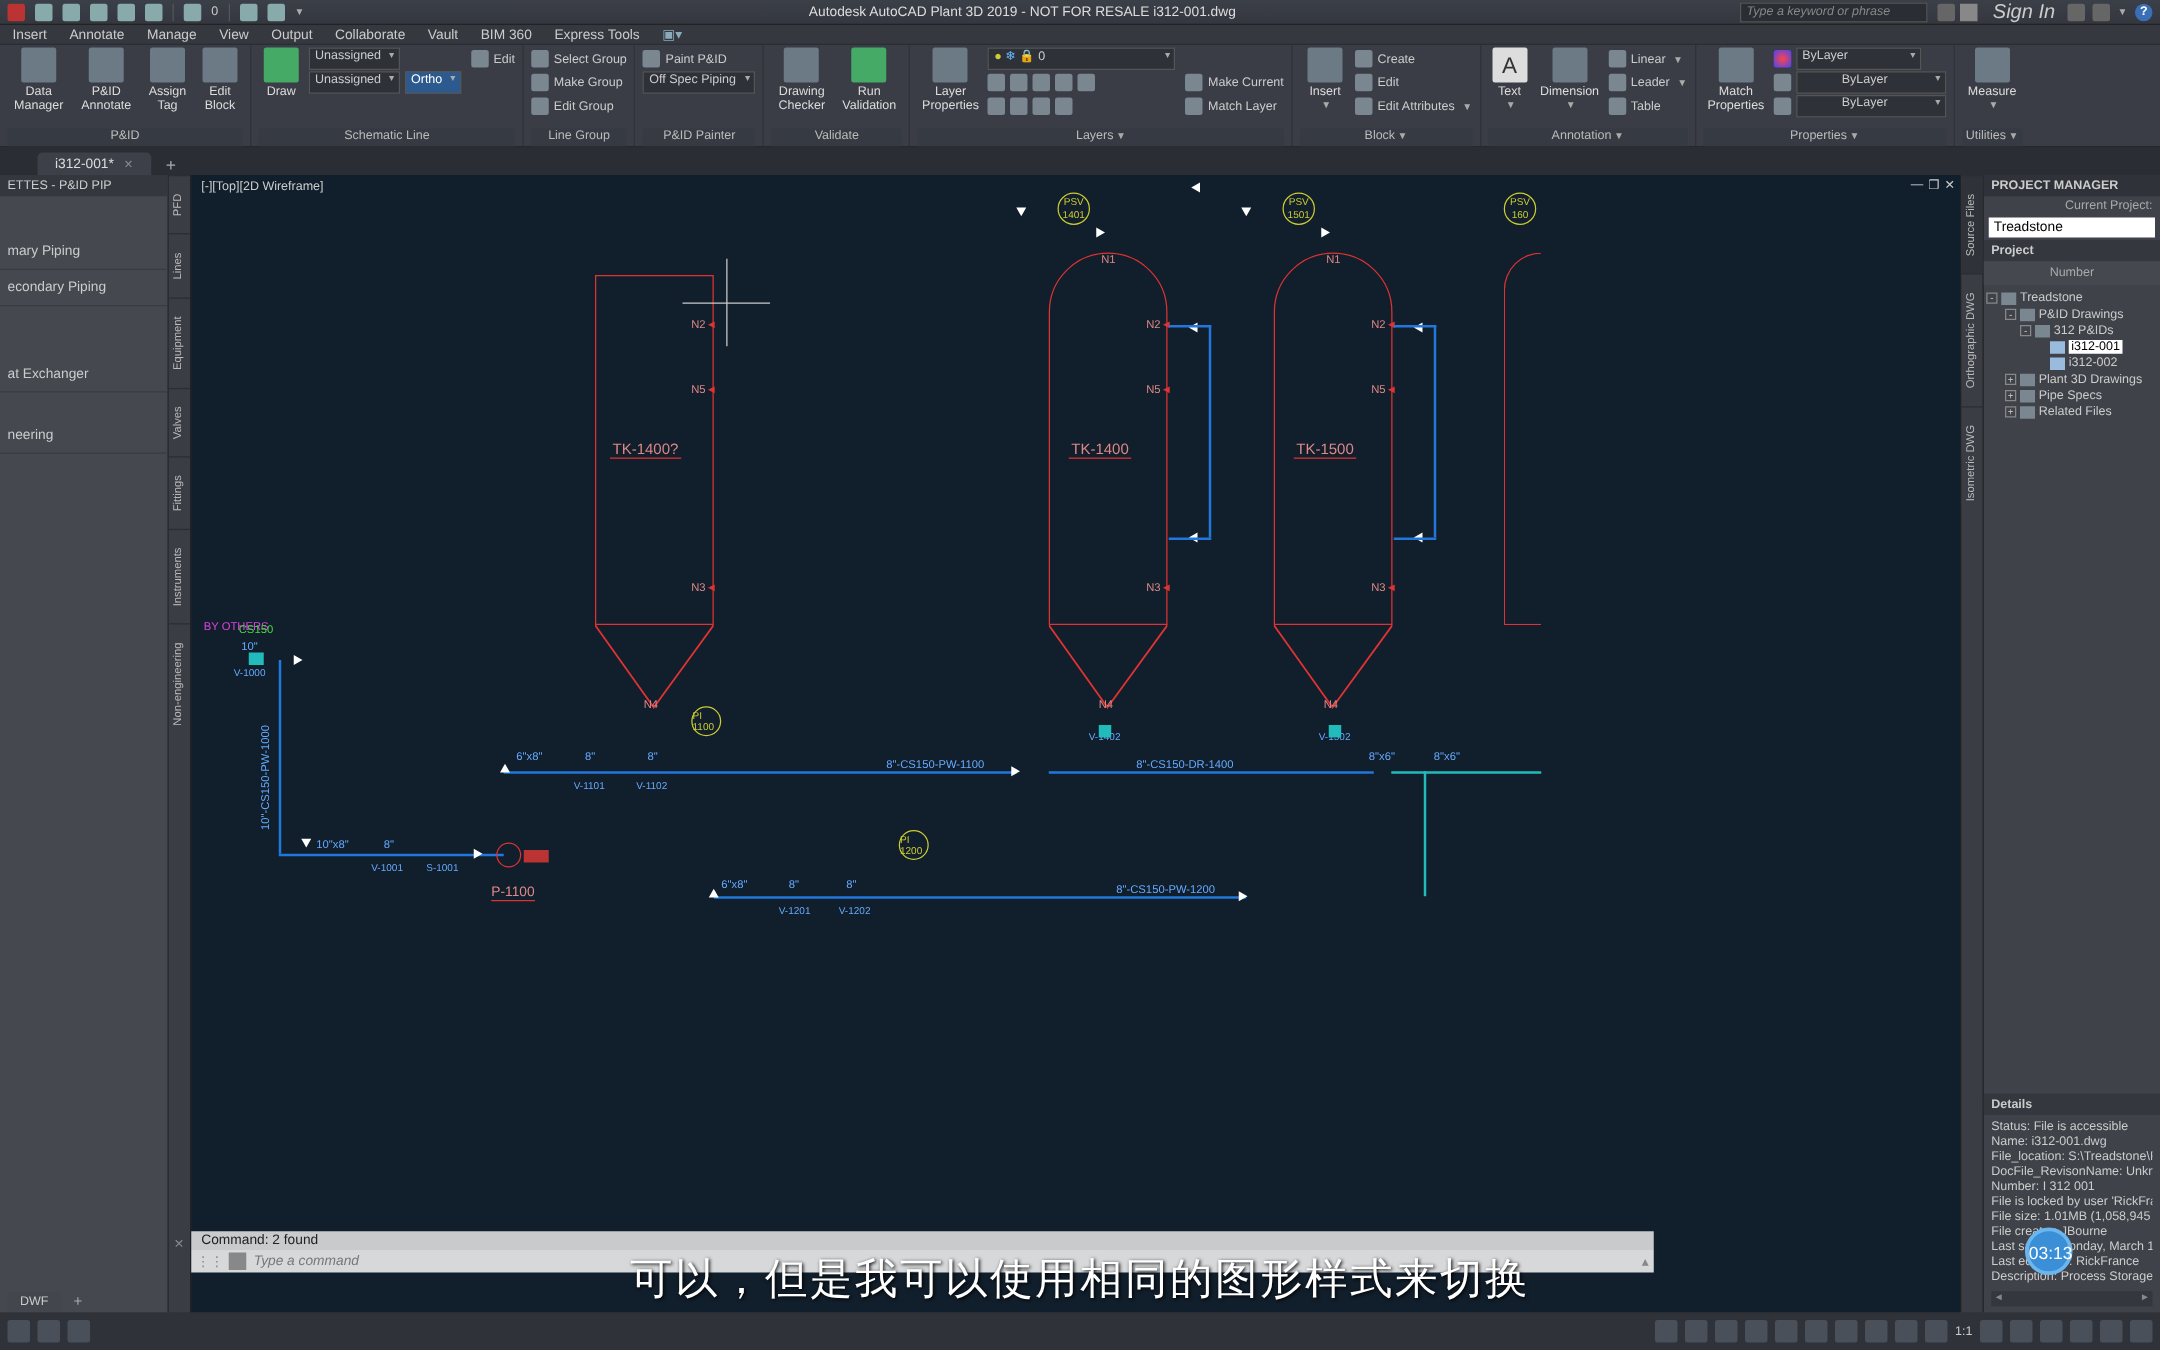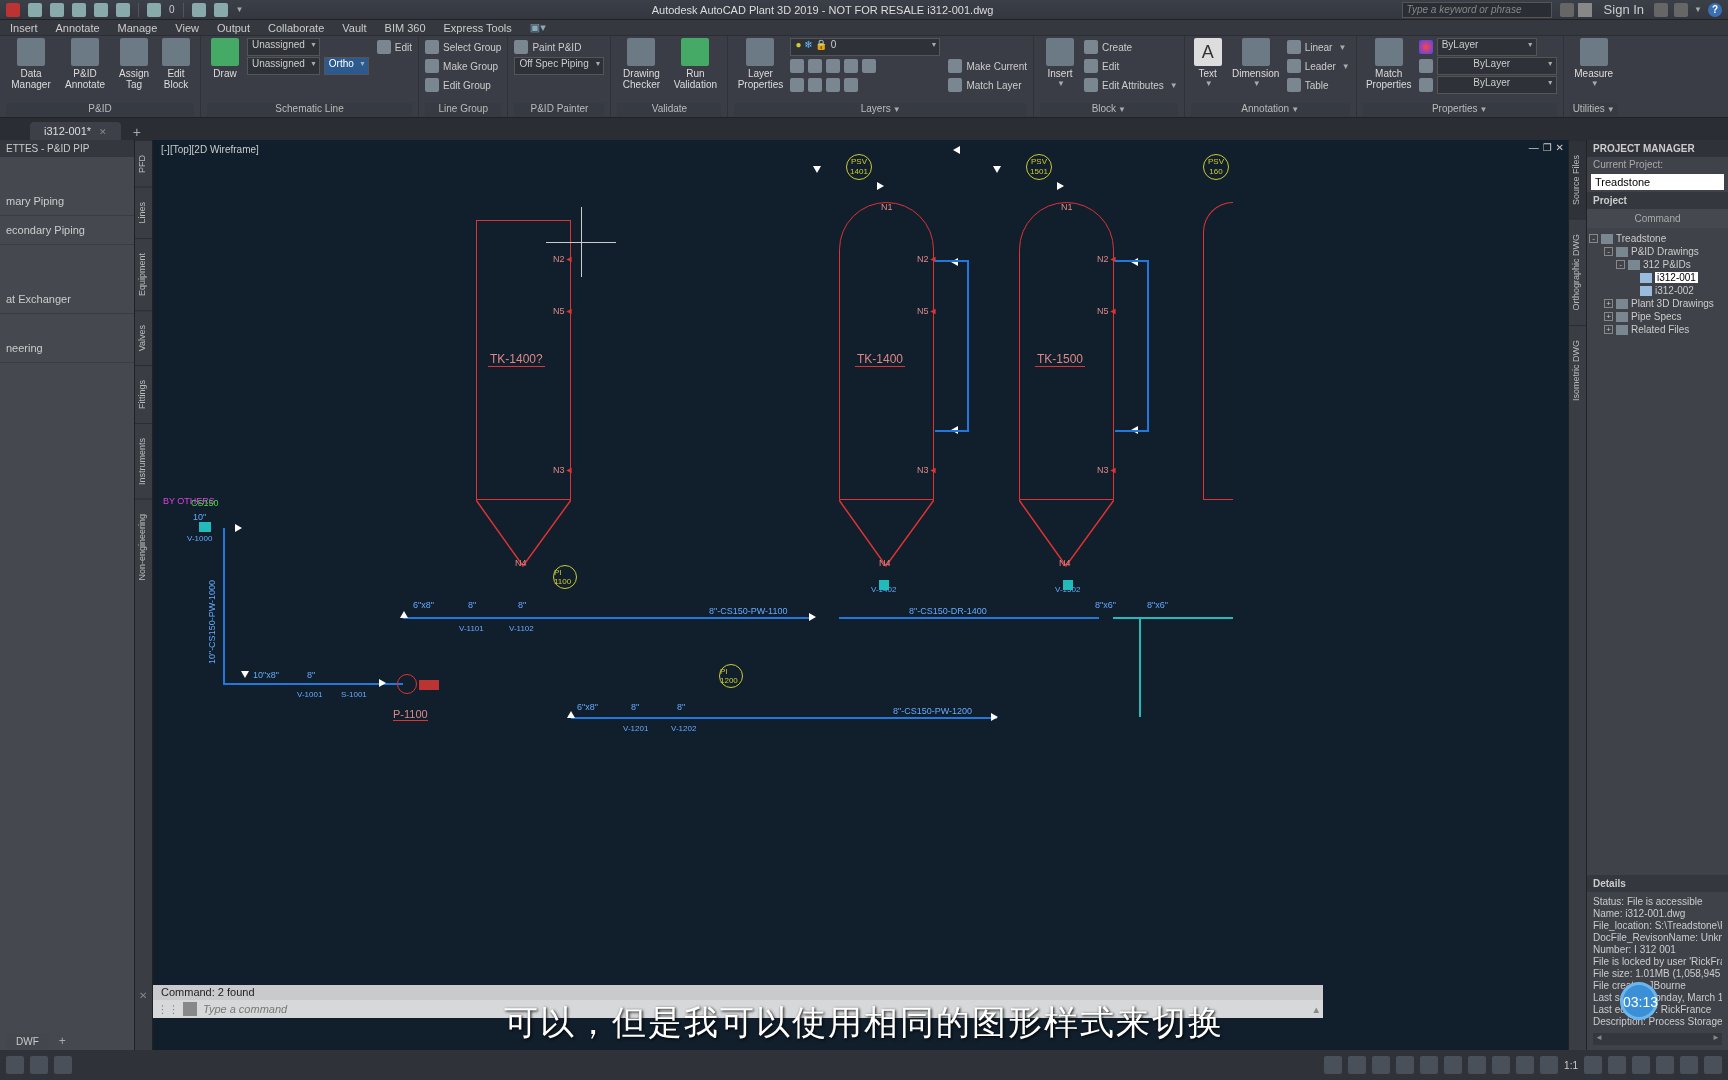--- a/index.html
+++ b/index.html
@@ -5,21 +5,21 @@
 * { margin: 0; padding: 0; box-sizing: border-box; font-family: "Segoe UI", Arial, sans-serif; }
 body { background: #333740; color: #ccc; font-size: 11px; overflow: hidden; width: 1728px; height: 1080px; position: relative; }
 
 
 .titlebar { height: 20px; background: linear-gradient(#3b3f48,#34373f); display: flex; align-items: center; padding: 0 6px; border-bottom: 1px solid #222; }
 .qat { display: flex; gap: 8px; align-items: center; }
 .qat-icon { width: 14px; height: 14px; background: #8aa; border-radius: 2px; }
 .qat-sep { width: 1px; height: 14px; background: #555; }
 .title-center { flex: 1; text-align: center; font-size: 11px; color: #ddd; }
 .search-box { width: 150px; height: 16px; background: #2a2d34; border: 1px solid #555; font-style: italic; color: #888; padding: 0 4px; font-size: 10px; line-height: 14px; }
-.signin { margin: 0 10px; font-size: 13px; }
+.signin { margin: 0 10px; font-size: 16px; font-style: italic; }
 .title-right-icons { display: flex; gap: 6px; }
 .tri { width: 14px; height: 14px; background: #666; border-radius: 2px; }
 .tri.help { background:#3b6fb5; border-radius:50%; color:#fff; text-align:center; line-height:14px; font-size:10px; font-weight:bold; }
 
 
 .menubar { height: 16px; background: #35383f; display: flex; align-items: center; padding-left: 10px; gap: 18px; font-size: 11px; color: #ccc; border-bottom: 1px solid #2a2d33; }
 .menubar span { cursor: default; }
 
 
 .ribbon { height: 82px; background: #3a3d45; display: flex; border-bottom: 1px solid #222; }
@@ -79,21 +79,21 @@
 .line-v { position:absolute; width:1.5px; background:#3a6; }
 .line-v.blue { background:#27d; }
 .line-v.cyan { background:#2bb; }
 
 
 .vtabs-right { width:18px; background:#3a3d44; display:flex; flex-direction:column; border-left:1px solid #222; }
 
 
 .projmgr { width: 142px; background: #3f4249; border-left:1px solid #222; display:flex; flex-direction:column; font-size:11px; }
 .projmgr-title { background:#2f3238; padding:3px 6px; font-size:10px; font-weight:bold; }
-.projmgr-sub { padding:2px 6px; font-size:10px; color:#aaa; }
+.projmgr-sub { padding:2px 6px; font-size:10px; color:#aaa;text-align:right; }
 .projmgr-input { margin:2px 4px; background:#fff; color:#000; padding:2px 4px; font-size:11px; }
 .projmgr-sec { background:#34373e; padding:3px 6px; font-weight:bold; font-size:10px; }
 .projmgr-search { text-align:center; padding:4px; font-size:10px; color:#aaa; background:#45484f; }
 .tree { padding:4px 2px; flex:none; }
 .tree-row { display:flex; align-items:center; gap:3px; padding:1px 0; font-size:10px; white-space:nowrap; }
 .tree-ind { display:inline-block; }
 .tree-exp { width:9px; height:9px; border:1px solid #888; font-size:8px; line-height:7px; text-align:center; color:#ccc; }
 .tree-ic { width:12px; height:10px; background:#7a8690; }
 .tree-sel { background:#fff; color:#000; padding:0 2px; }
 .details { padding:4px 6px; font-size:10px; color:#ccc; overflow:hidden; }
@@ -549,21 +549,21 @@
     <div class="vtab" style="background:#2f3238">Source Files</div>
     <div class="vtab">Orthographic DWG</div>
     <div class="vtab">Isometric DWG</div>
   </div>
 
   <div class="projmgr">
     <div class="projmgr-title">PROJECT MANAGER</div>
     <div class="projmgr-sub">Current Project:</div>
     <div class="projmgr-input">Treadstone</div>
     <div class="projmgr-sec">Project</div>
-    <div class="projmgr-search">Command</div>
+    <div class="projmgr-search">Number</div>
     <div class="tree">
       <div class="tree-row">
           <span class="tree-exp">-</span>
           <span class="tree-ic"></span>
           <span>Treadstone</span>
         </div>
       <div class="tree-row">
           <span class="tree-ind" style="width:12px"></span>
           <span class="tree-exp">-</span>
           <span class="tree-ic"></span>

